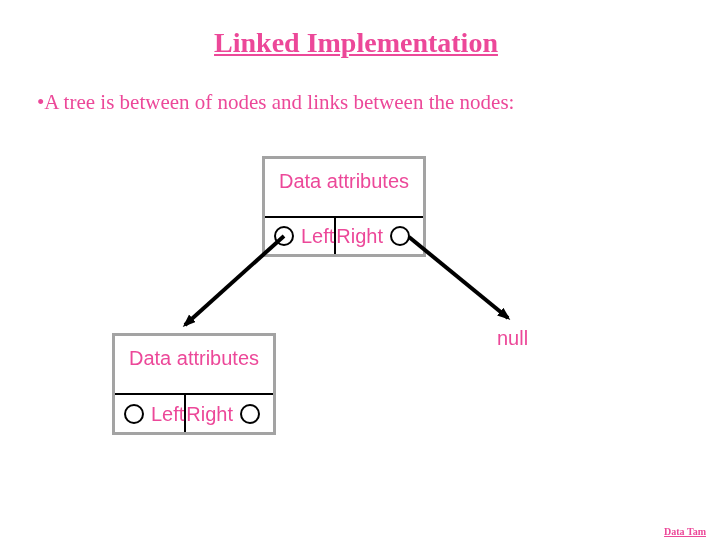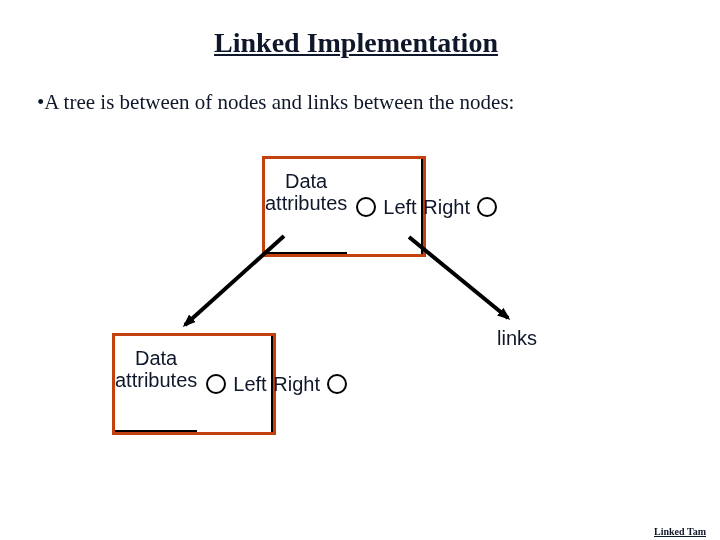--- a/index.html
+++ b/index.html
@@ -7,21 +7,21 @@
     padding: 0;
     background: #ffffff;
   }
   .slide {
     position: relative;
     width: 720px;
     height: 540px;
     background: #ffffff;
     overflow: hidden;
     font-family: "Liberation Sans", sans-serif;
-    color: #0f172a;
+    color: #ec4899;
   }
 
   
   .title {
     position: absolute;
     top: 27px;
     left: 0;
     width: 712px;
     margin: 0;
     text-align: center;
@@ -40,24 +40,24 @@
     margin: 0;
     font-family: "Liberation Serif", serif;
     font-size: 21px;
     line-height: 1.2;
   }
 
   
   .node {
     position: absolute;
     box-sizing: border-box;
-    border: 3px solid #c2410c;
+    border: 3px solid #a3a3a3;
     background: transparent;
     display: flex;
-    flex-direction: row;
+    flex-direction: column;
   }
   .node-parent { left: 262px; top: 156px; width: 164px; height: 101px; }
   .node-child  { left: 112px; top: 333px; width: 164px; height: 102px; }
 
   .node-data {
     box-sizing: border-box;
     flex: 0 0 59px;
     border-bottom: 2px solid #000000;
     text-align: center;
     padding-top: 11px;
@@ -174,17 +174,17 @@
         <span class="circle"></span>
         <span>Left</span>
       </div>
       <div class="cell cell-right">
         <span>Right</span>
         <span class="circle"></span>
       </div>
     </div>
   </div>
 
-  <div class="null-label">links</div>
+  <div class="null-label">null</div>
 
-  <div class="footer">Linked Tam</div>
+  <div class="footer">Data Tam</div>
 
 </div>
 
 </body></html>

